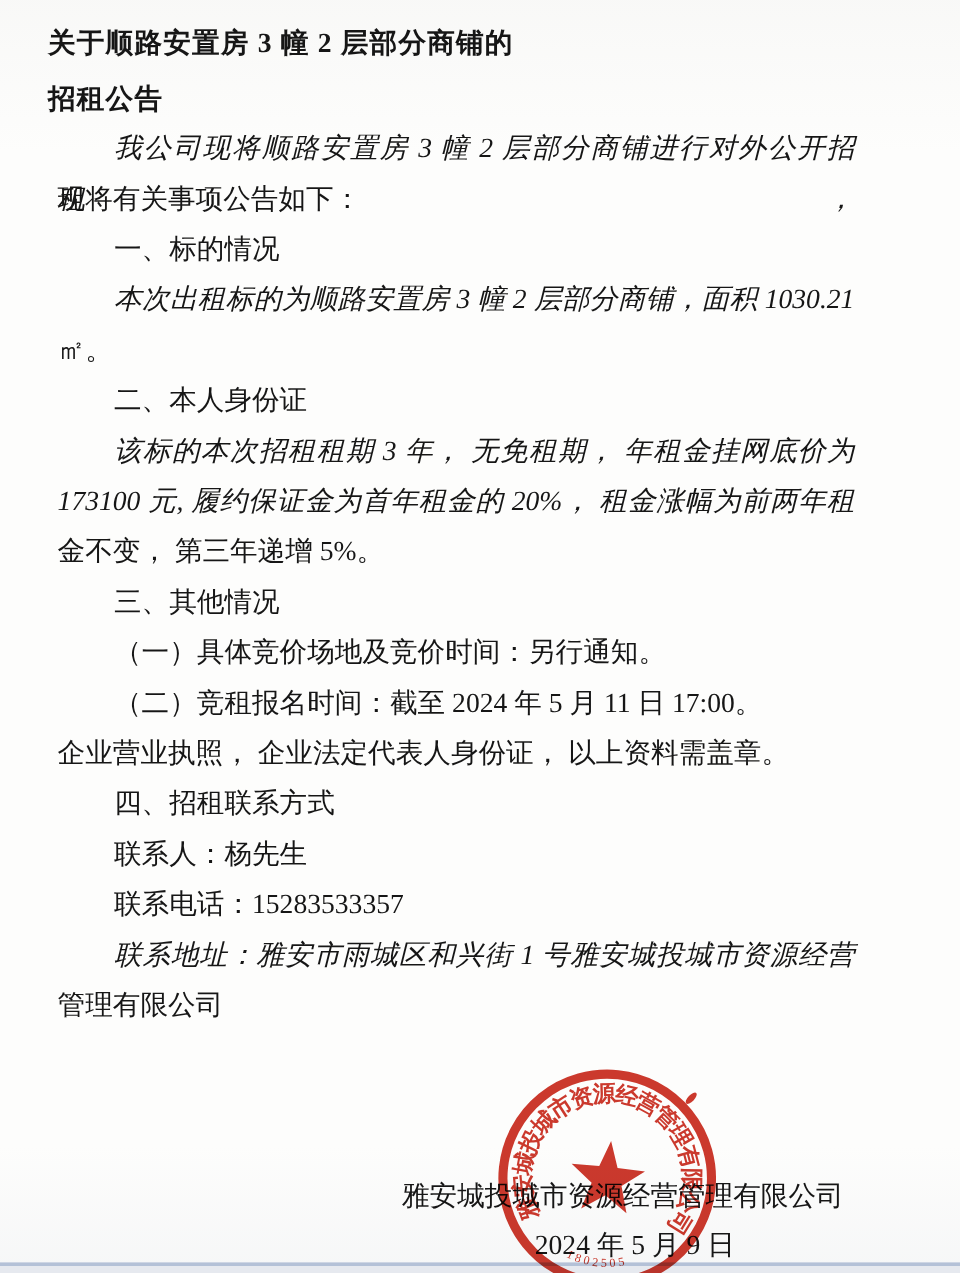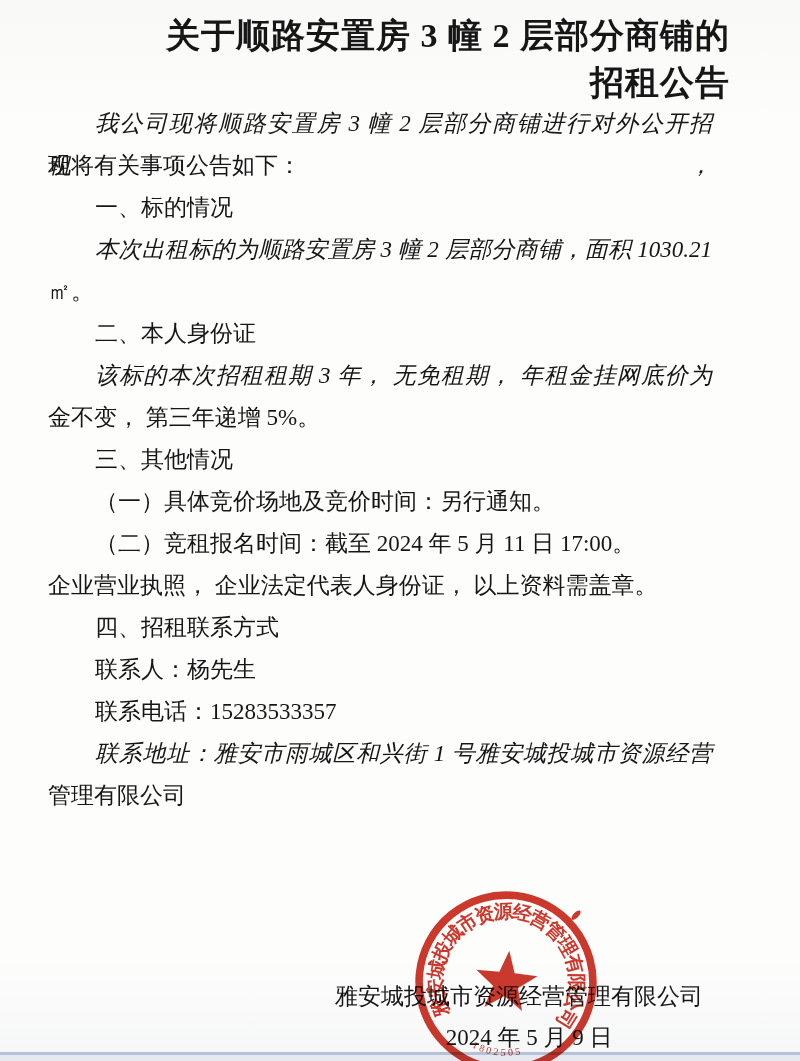--- a/index.html
+++ b/index.html
@@ -12,22 +12,22 @@
     color:#161616;
   }
   
   .page::before{
     content:"";position:absolute;inset:0;
     background:linear-gradient(180deg,rgba(240,240,238,.35),rgba(255,255,255,0) 12%,rgba(255,255,255,0) 90%,rgba(235,237,240,.4));
     pointer-events:none;
   }
   .title-block{
     position:absolute;top:12px;left:40px;width:690px;
-    text-align:right;font-weight:700;
-    font-size:34px;line-height:47px;letter-spacing:1px;
+    text-align:left;font-weight:700;
+    font-size:23px;line-height:47px;letter-spacing:1px;
   }
   .body-block{
     position:absolute;top:103px;left:48px;width:664px;
     font-size:23px;
   }
   .line{
     height:42px;line-height:42px;white-space:nowrap;
   }
   .line.indent{text-indent:47px;}
   .line.jfull{
@@ -74,20 +74,21 @@
   </div>
 
   <div class="body-block">
     <div class="line indent jfull">我公司现将顺路安置房 3 幢 2 层部分商铺进行对外公开招租，</div>
     <div class="line">现将有关事项公告如下：</div>
     <div class="line indent">一、标的情况</div>
     <div class="line indent jfull">本次出租标的为顺路安置房 3 幢 2 层部分商铺，面积 1030.21</div>
     <div class="line">㎡。</div>
     <div class="line indent">二、本人身份证</div>
     <div class="line indent jfull">该标的本次招租租期 3 年， 无免租期， 年租金挂网底价为</div>
+    <div class="line jfull">173100 元, 履约保证金为首年租金的 20%， 租金涨幅为前两年租</div>
     <div class="line">金不变， 第三年递增 5%。</div>
     <div class="line indent">三、其他情况</div>
     <div class="line indent">（一）具体竞价场地及竞价时间：另行通知。</div>
     <div class="line indent">（二）竞租报名时间：截至 2024 年 5 月 11 日 17:00。</div>
     <div class="line">企业营业执照， 企业法定代表人身份证， 以上资料需盖章。</div>
     <div class="line indent">四、招租联系方式</div>
     <div class="line indent">联系人：杨先生</div>
     <div class="line indent">联系电话：15283533357</div>
     <div class="line indent jfull">联系地址：雅安市雨城区和兴街 1 号雅安城投城市资源经营</div>
     <div class="line">管理有限公司</div>

